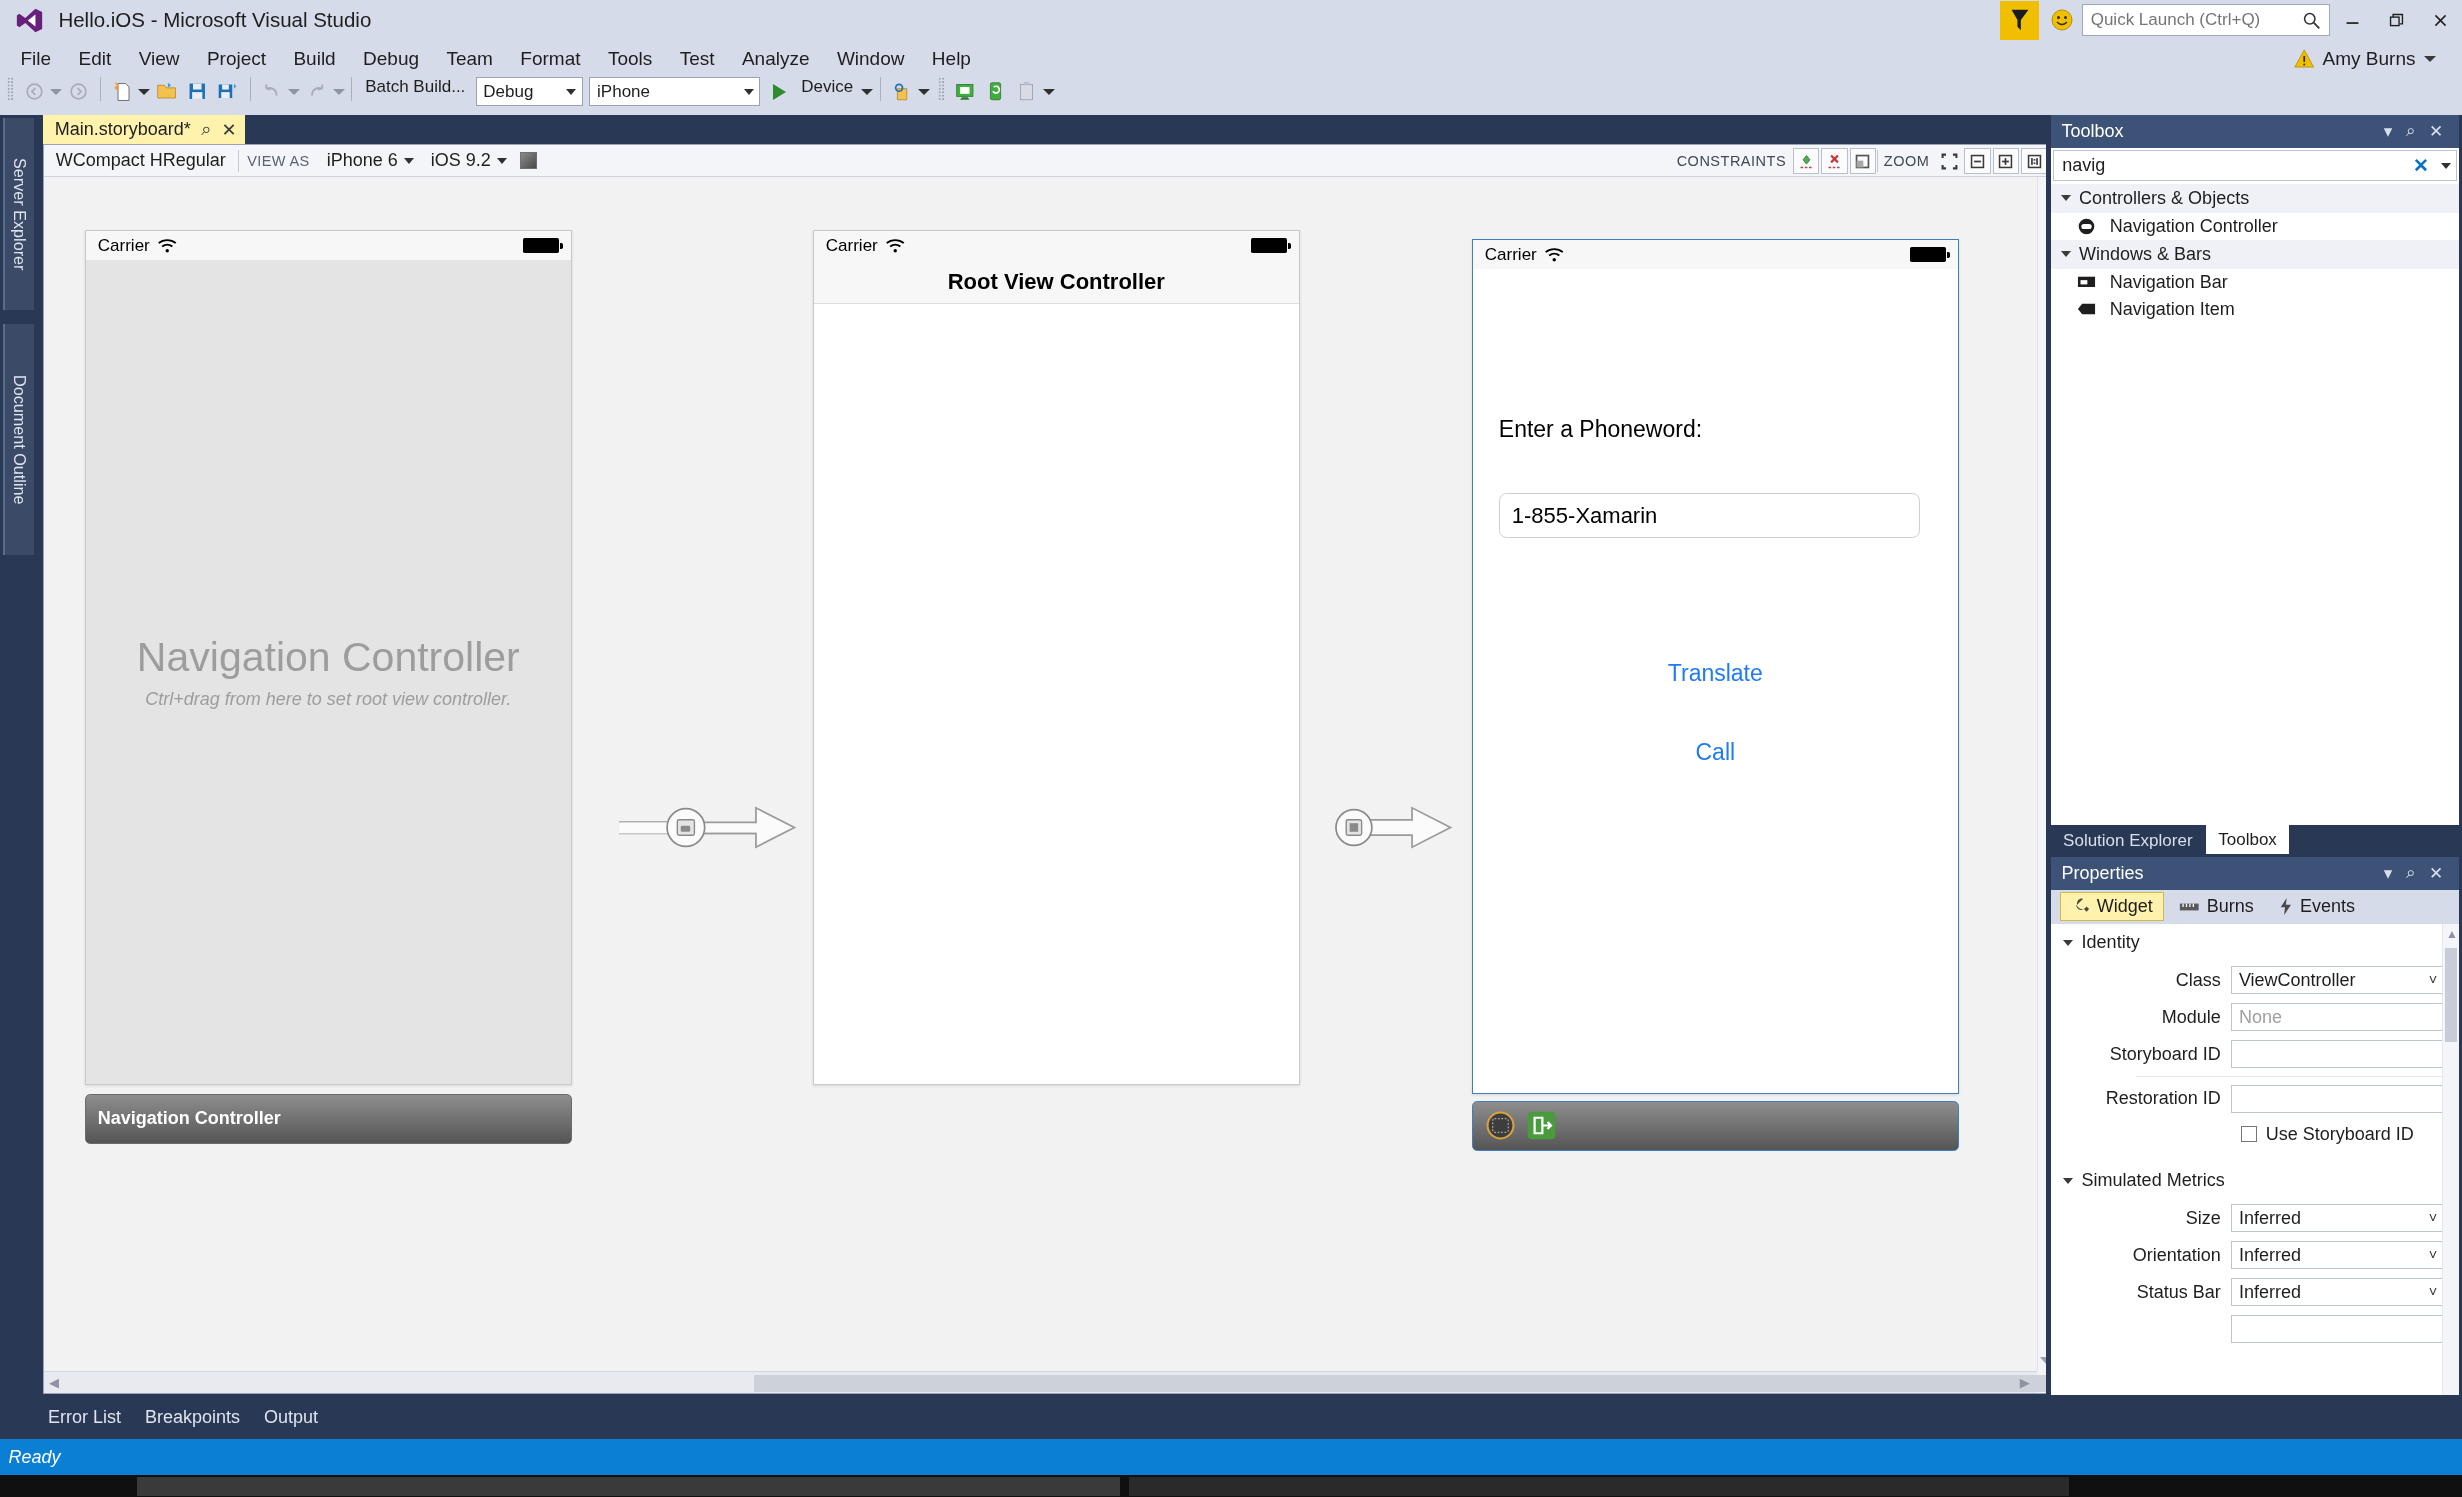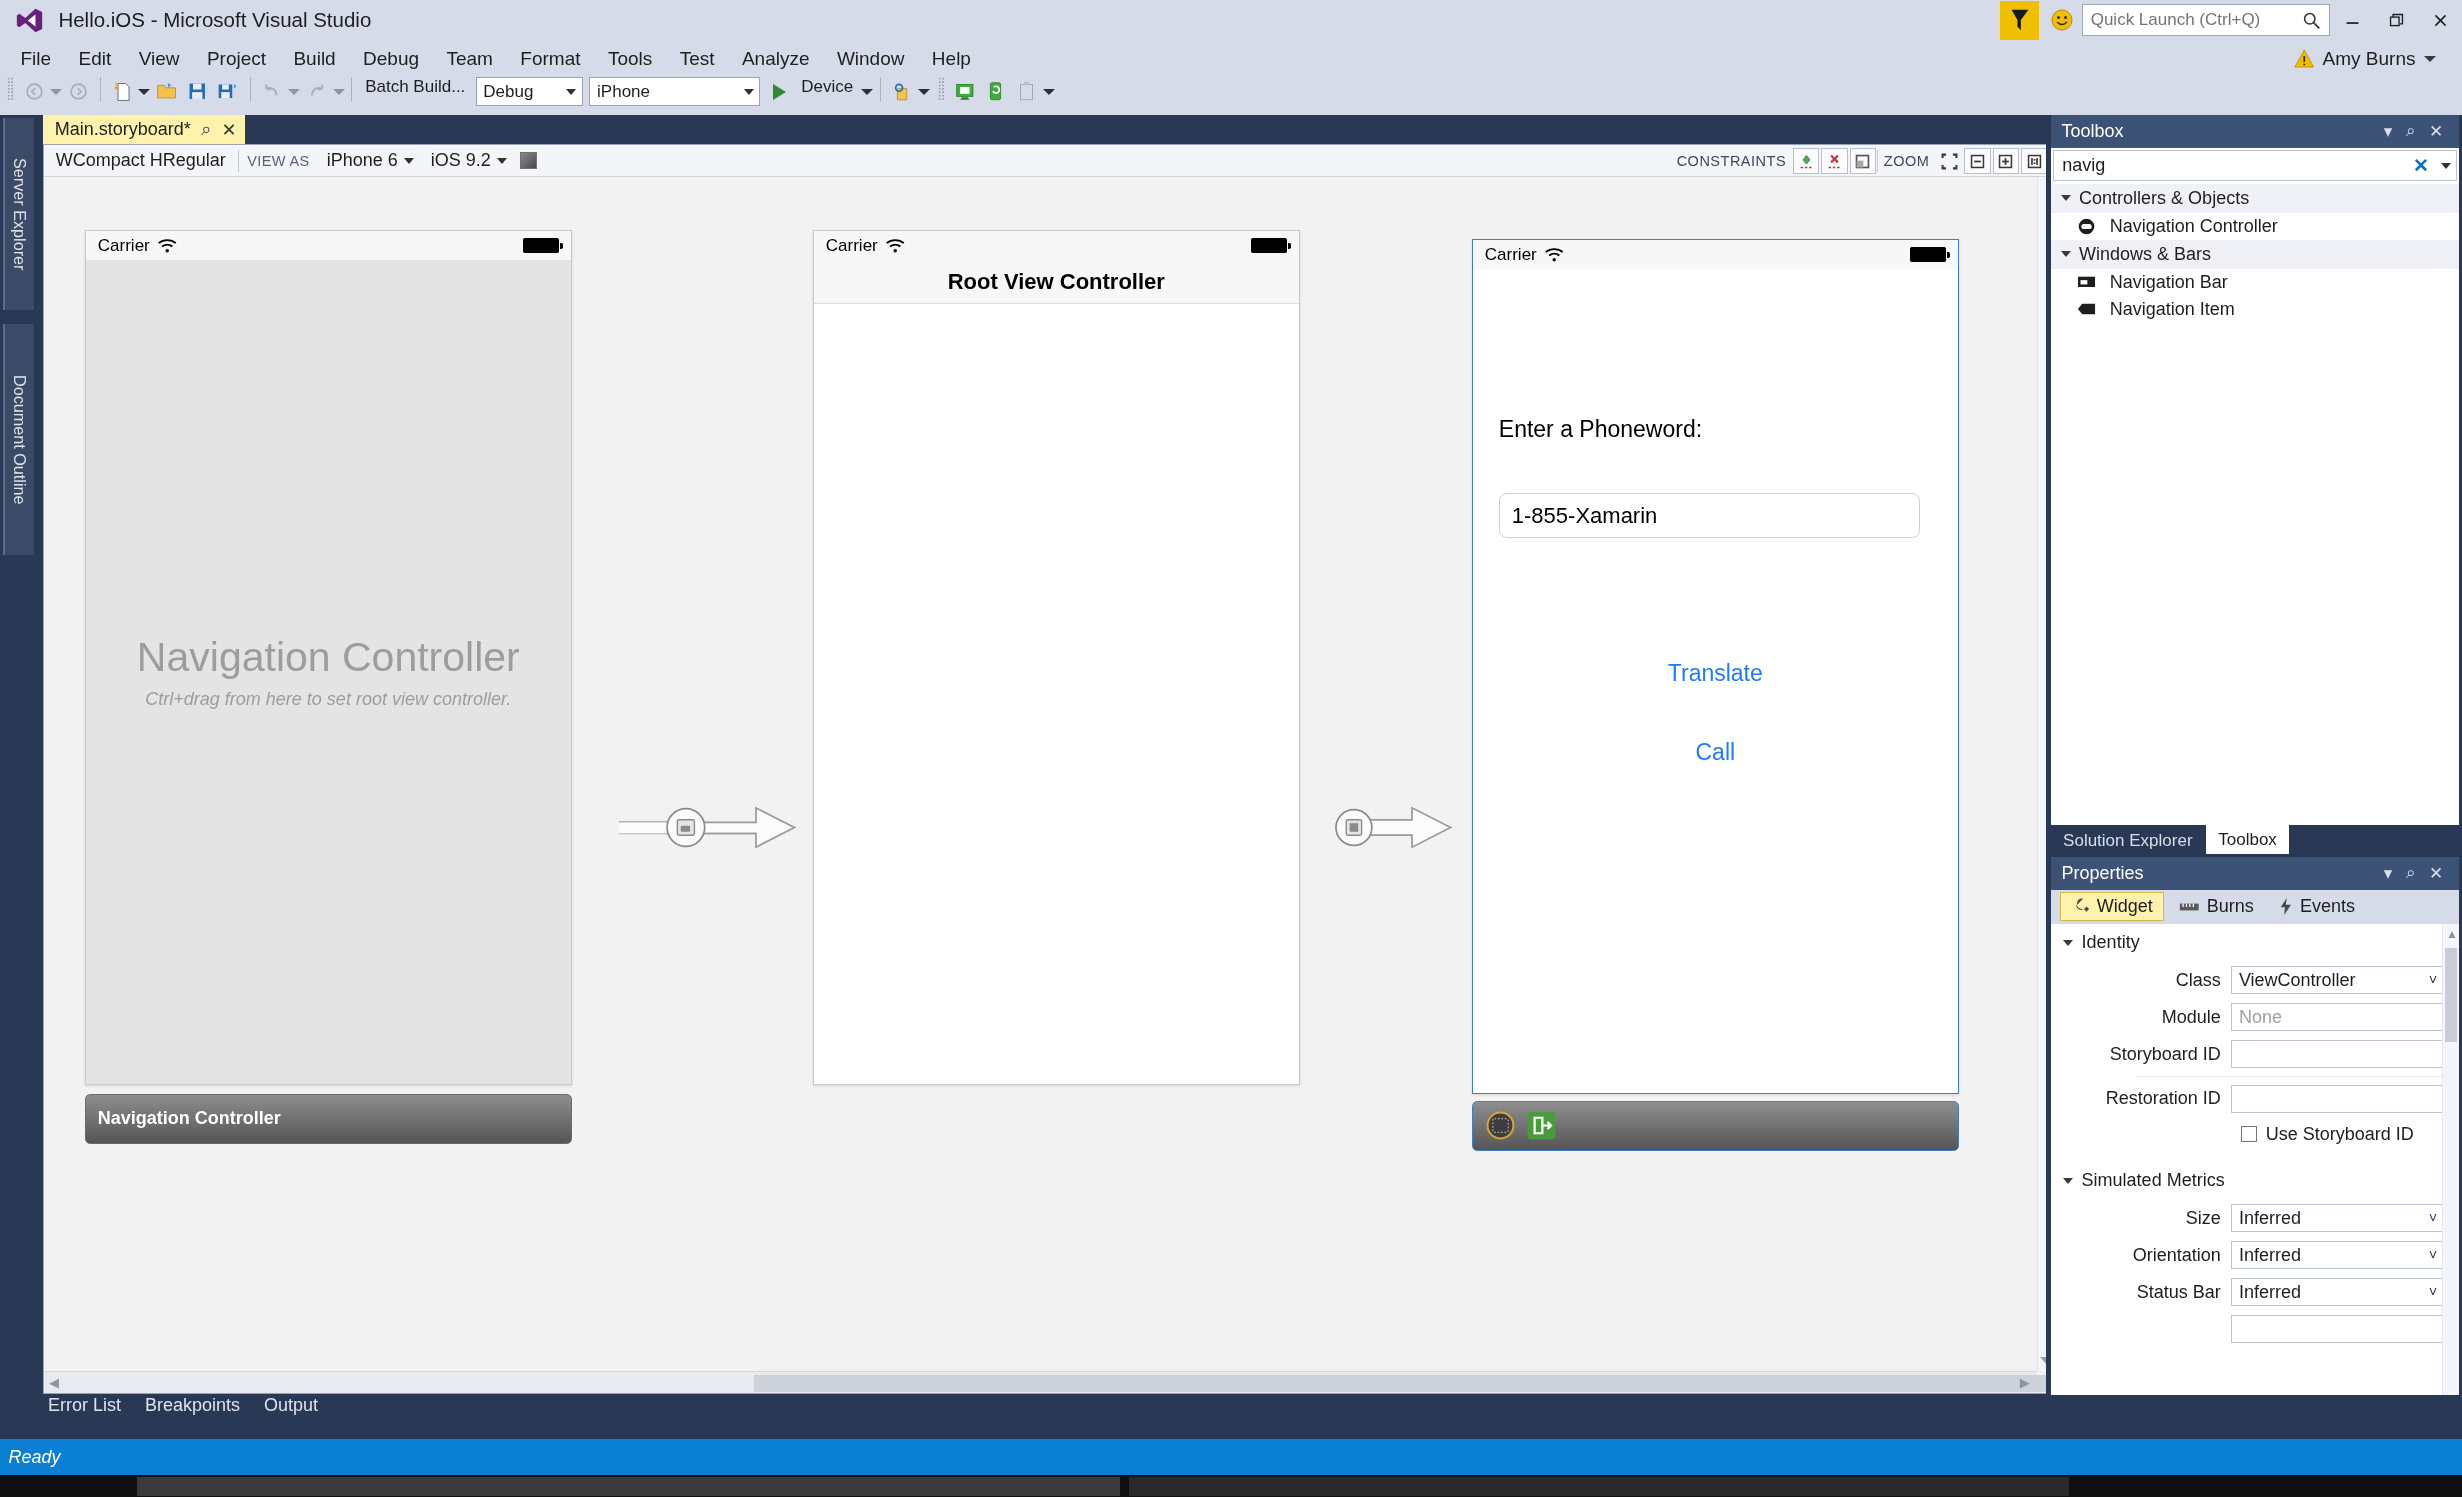--- a/index.html
+++ b/index.html
@@ -280,21 +280,21 @@
   .pcheckrow { display: flex; align-items: center; height: 34px; padding-left: 190px; gap: 8.5px; }
   .pcheck { width: 16.2px; height: 16.2px; border: 0.9px solid #767676; background: #fff; }
   .pcheck-lbl { font-size: 18px; color: #1e1e1e; }
   .phr { height: 0.9px; background: #e6e8ee; margin: 3.4px 12px 3.4px 85px; }
   .pvscroll { position: absolute; right: 0; top: 0; bottom: 0; width: 17px; background: #f4f5f8; border-left:0.9px solid #e4e7ee;}
   .pvthumb { position: absolute; left: 2.6px; top: 24px; width: 12px; height: 94px; background: #c8ccd6;}
   .pvarrow { position:absolute; left: 3.4px; font-size: 12px; color: #8d93a3;}
   
   .bottom-tabs {
     position: absolute; left: 0; bottom: 39px; width: 2462px; height: 63px;
-    background: #293955; display: flex; align-items: flex-start; padding-left: 36px; 
+    background: #293955; display: flex; align-items: flex-start; padding-left: 36px; padding-top: 12px;
   }
   .btab { font-size: 18px; color: #dfe3ee; padding: 0 12px; }
   .statusline {
     position: absolute; left: 0; bottom: 22px; width: 2462px; height: 36px;
     background: #0b7fd4; display: flex; align-items: center;
     color: #fff; font-size: 18px; padding-left: 8.5px; font-style: italic;
   }
   .taskbar {
     position: absolute; left: 0; bottom: 0; width: 2462px; height: 22px;
     background: #101010;

